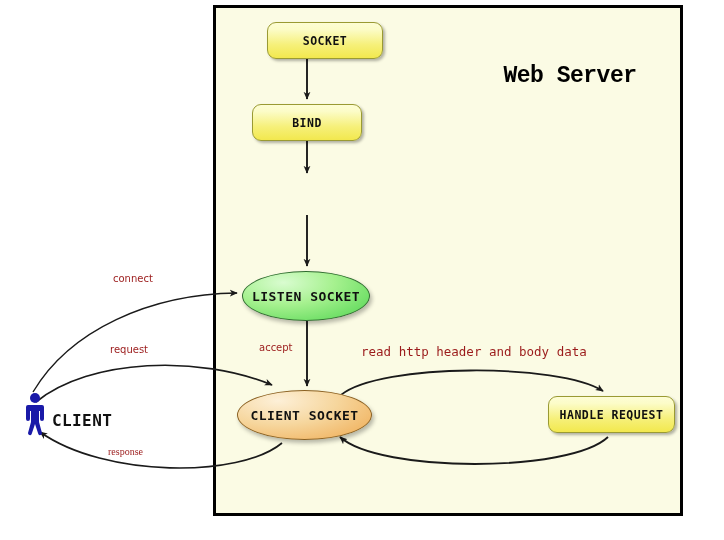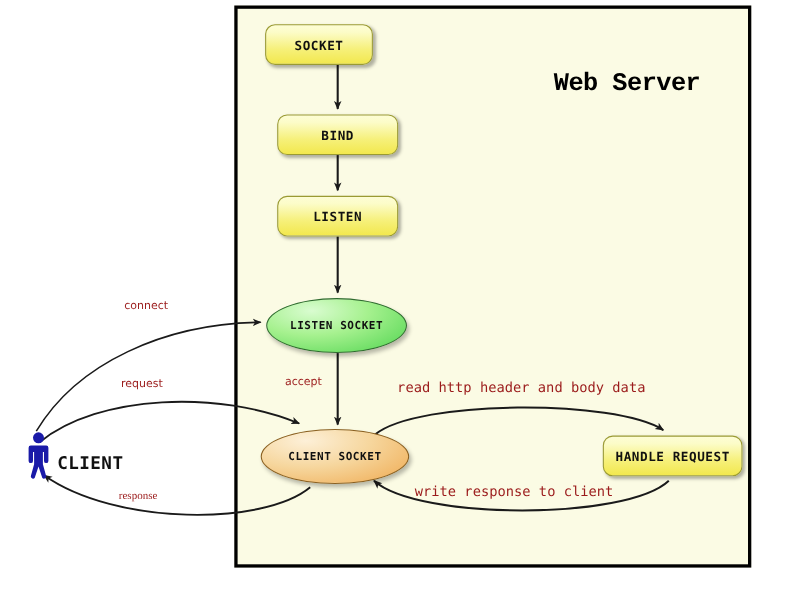--- a/index.html
+++ b/index.html
@@ -59,36 +59,36 @@
     display: flex;
     align-items: center;
     justify-content: center;
     font-family: "DejaVu Sans Mono", monospace;
     font-size: 11.5px;
     font-weight: bold;
     color: #111111;
     letter-spacing: 0.5px;
     white-space: nowrap;
   }
-  #node-socket  { left: 241px; top: 22px;  width: 98px; height: 37px; }
+  #node-socket  { left: 267px; top: 22px;  width: 116px; height: 37px; }
   #node-bind    { left: 252px; top: 104px; width: 110px; height: 37px; text-align: center; }
   #node-listen  { left: 252px; top: 178px; width: 110px; height: 37px; }
   #node-handle  { left: 548px; top: 396px; width: 127px; height: 37px; }
 
   
   .node-ellipse {
     position: absolute;
     box-sizing: border-box;
     border: 1.5px solid #3a3a3a;
     border-radius: 50%;
     display: flex;
     align-items: center;
     justify-content: center;
     font-family: "DejaVu Sans Mono", monospace;
-    font-size: 10px;
+    font-size: 13px;
     font-weight: bold;
     color: #111111;
     letter-spacing: 0.5px;
     white-space: nowrap;
     box-shadow: 2px 3px 4px rgba(0,0,0,0.28);
   }
   #node-listen-socket {
     left: 242px; top: 271px; width: 128px; height: 50px;
     background: radial-gradient(ellipse at 32% 22%, #d9fcd0 0%, #a6f18f 42%, #4fd44f 100%);
     border-color: #2f6b2f;
@@ -173,23 +173,20 @@
 
     <path d="M 608 437 C 570 473 380 473 340 437" fill="none" stroke="#1a1a1a" stroke-width="1.8" marker-end="url(#ah)"></path>
   </svg>
 
   <div class="node-box" id="node-socket">
     <span>SOCKET</span>
   </div>
   <div class="node-box" id="node-bind">
     <span>BIND</span>
   </div>
-  <div class="node-box" id="node-listen">
-    <span>LISTEN</span>
-  </div>
   <div class="node-ellipse" id="node-listen-socket">
     <span>LISTEN SOCKET</span>
   </div>
   <div class="node-ellipse" id="node-client-socket">
     <span>CLIENT SOCKET</span>
   </div>
   <div class="node-box" id="node-handle">
     <span>HANDLE REQUEST</span>
   </div>
 
@@ -197,15 +194,14 @@
     <circle cx="11" cy="6" r="5" fill="#1a1aa8"></circle>
     <path d="M4 13 h14 a2 2 0 0 1 2 2 v12 a2 2 0 0 1 -4 0 v-8 h-1 v11 l3 11 a2 2 0 0 1 -3.6 1.3 L11 32 L7.6 42.3 A2 2 0 0 1 4 41 l3 -11 v-11 h-1 v8 a2 2 0 0 1 -4 0 v-12 a2 2 0 0 1 2 -2 z" fill="#1a1aa8"></path>
   </svg>
   <div class="client-label">CLIENT</div>
 
   <div class="edge-label sans" id="lbl-connect">connect</div>
   <div class="edge-label sans" id="lbl-request">request</div>
   <div class="edge-label sans" id="lbl-response">response</div>
   <div class="edge-label sans" id="lbl-accept">accept</div>
   <div class="edge-label mono" id="lbl-read">read http header and body data</div>
-  <div class="edge-label mono" id="lbl-write">write response to client</div>
 
 </div>
 
 </body></html>

